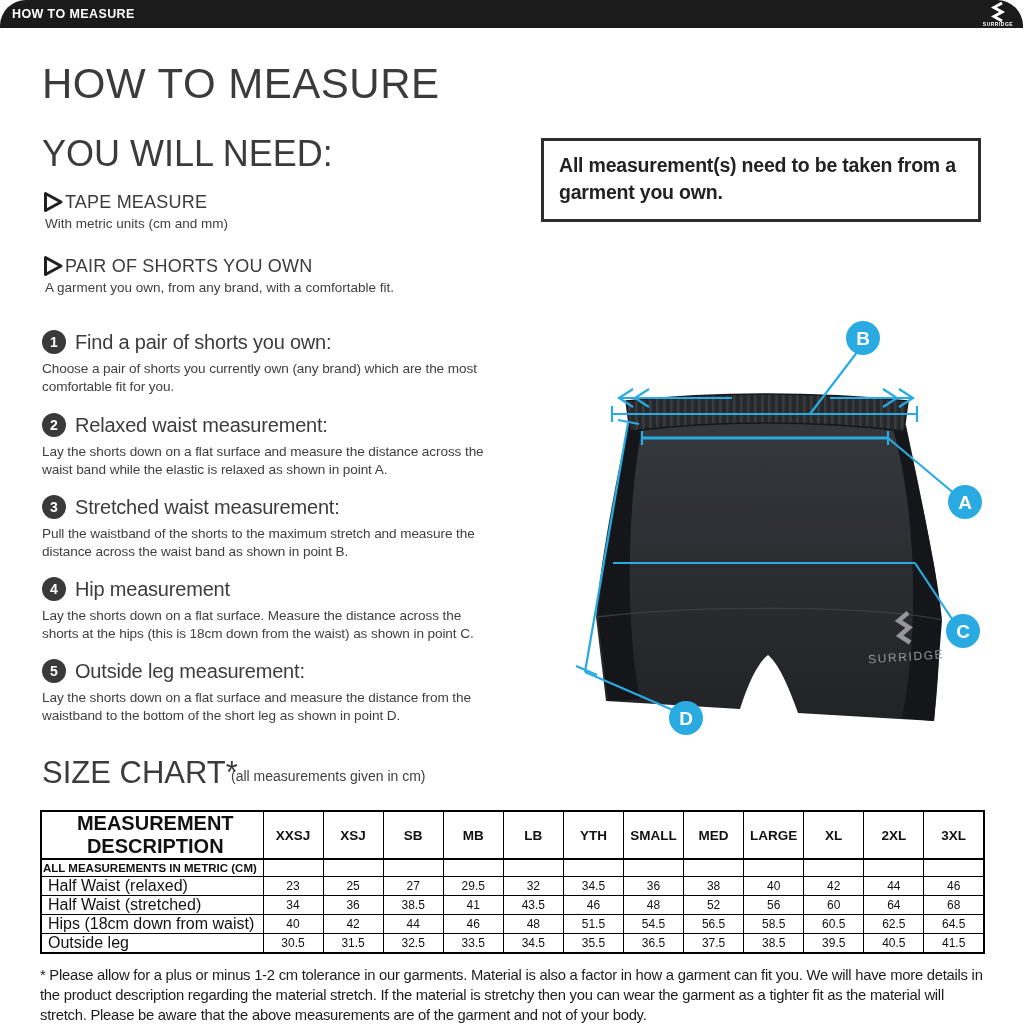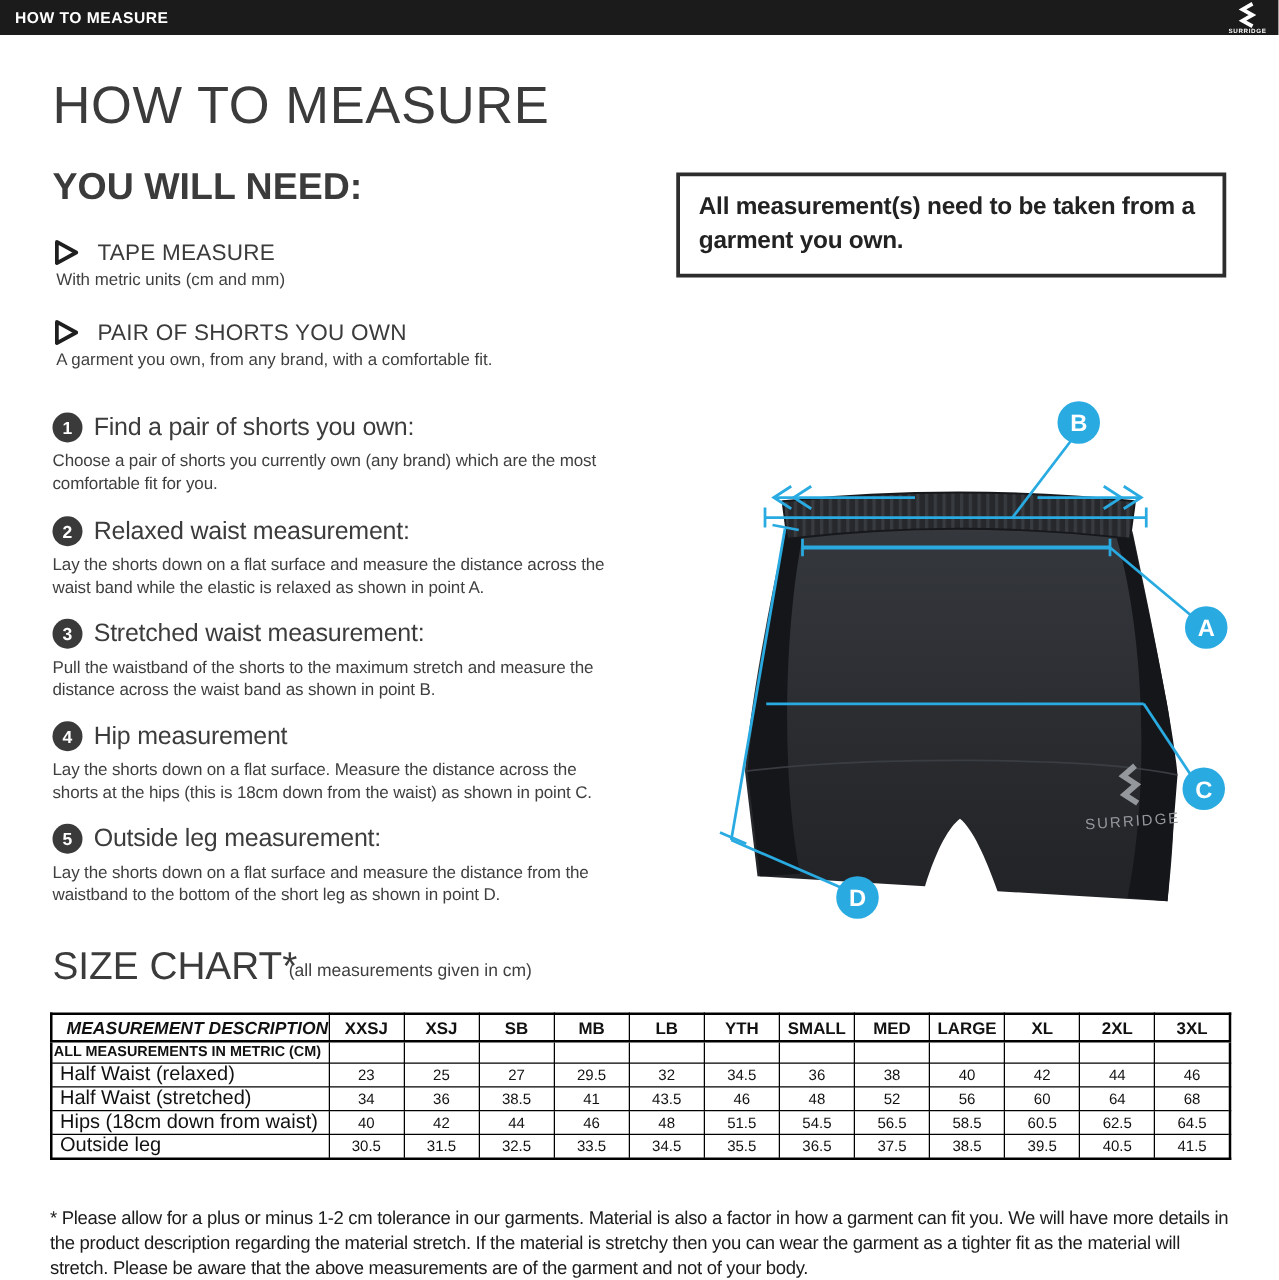--- a/index.html
+++ b/index.html
@@ -1,55 +1,55 @@
 <!DOCTYPE html>
 <html><head>
 <meta charset="utf-8">
 <style>
   * { margin:0; padding:0; box-sizing:border-box; }
   html,body { background:#fff; }
   body { font-family:"Liberation Sans", sans-serif; color:#3d3d3d; }
-  .page { position:relative; width:1023px; height:1024px; background:#fff; overflow:hidden; }
+  .page { position:relative; width:1023px; height:1024px; background:#fff; overflow:hidden;border-radius:26px; }
 
   
   .topbar { position:absolute; left:0; top:0; width:1023px; height:28px; background:#1b1b1b; display:flex; align-items:center; justify-content:space-between; padding:0 10px 0 12px; }
   .topbar-title { color:#fff; font-size:12.5px; font-weight:bold; letter-spacing:0.4px; }
   .topbar-logo { display:flex; align-items:center; }
 
   
   .main-title { position:absolute; left:42px; top:60px; font-size:42px; font-weight:400; color:#3b3b3b; letter-spacing:0.5px; }
-  .ywn-heading { position:absolute; left:42px; top:133px; font-size:30px; font-weight:700; color:#3b3b3b; }
+  .ywn-heading { position:absolute; left:42px; top:133px; font-size:36px; font-weight:400; color:#3b3b3b; }
 
   
   .notice-box { position:absolute; left:541px; top:138px; width:440px; height:84px; border:3px solid #2d2d2d; padding:11px 15px; }
   .notice-box p { font-size:19.5px; font-weight:bold; color:#222; line-height:1.38; letter-spacing:-0.2px; }
 
   
   .need-item { position:absolute; left:42px; width:470px; }
-  .need-item .head { display:flex; align-items:center; gap:14px; }
+  .need-item .head { display:flex; align-items:center; gap:1px; }
   .need-label { font-size:18px; color:#3b3b3b; letter-spacing:0.2px; }
   .need-desc { font-size:13.5px; color:#3f3f3f; margin-top:3px; margin-left:3px; }
 
   
   .step { position:absolute; left:42px; width:445px; }
   .step-head { display:flex; align-items:center; gap:9px; }
   .step-num { width:24px; height:24px; border-radius:50%; background:#3a3a3a; color:#fff; font-size:14px; font-weight:bold; display:flex; align-items:center; justify-content:center; flex:0 0 24px; }
   .step-title { font-size:20px; color:#3c3c3c; letter-spacing:-0.2px; }
   .step-desc { font-size:13.6px; color:#3f3f3f; line-height:1.33; margin-top:6px; letter-spacing:-0.1px; }
 
   
   .diagram { position:absolute; left:572px; top:305px; width:440px; height:455px; }
 
   
   .sc-heading { position:absolute; left:42px; top:755px; font-size:31px; font-weight:400; color:#3b3b3b; }
   .sc-subheading { position:absolute; left:231px; top:768px; font-size:14px; color:#3f3f3f; }
   .size-table { position:absolute; left:40px; top:810px; width:945px; border-collapse:collapse; table-layout:fixed; border:2px solid #000; }
   .size-table th, .size-table td { border:1px solid #000; color:#111; }
   .size-table thead th { font-size:13.5px; font-weight:bold; height:22px; border-bottom:2px solid #000; }
-  .size-table thead th:first-child { width:222px; text-align:right; padding-left:6px; font-size:14px;font-style:italic; }
+  .size-table thead th:first-child { width:222px; text-align:center; padding-left:6px; font-size:20px; }
   .size-table td { font-size:12px; height:17px; text-align:center; }
   .size-table td.metric-note { font-weight:bold; font-size:11.5px; text-align:left; padding-left:1px; height:15px; }
   .size-table td.row-label { font-size:16px; text-align:left; padding-left:6px; }
 
   
   .footnote { position:absolute; left:40px; top:966px; width:948px; font-size:14.8px; color:#1c1c1c; line-height:1.34; letter-spacing:-0.25px; }
 </style>
 </head>
 <body>
 

